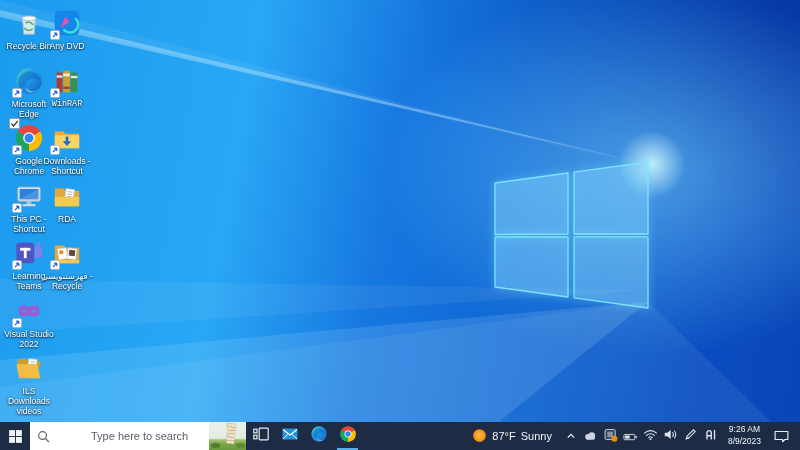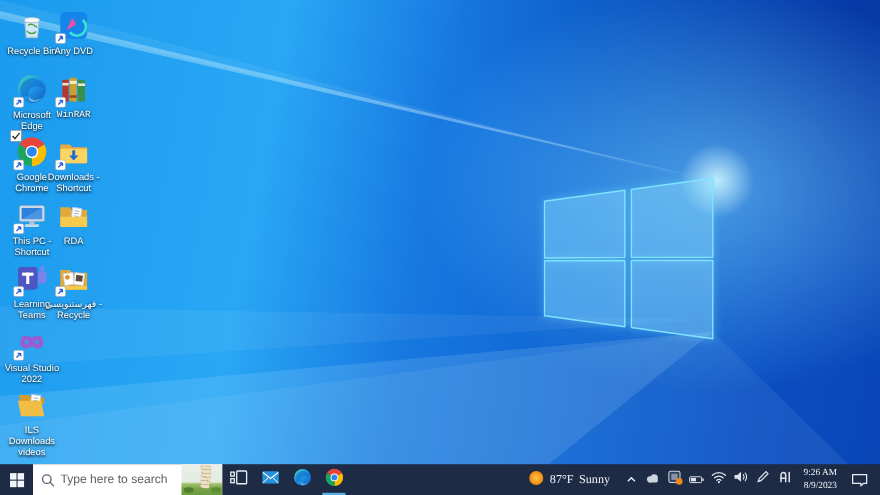--- a/index.html
+++ b/index.html
@@ -32,38 +32,38 @@
   }
   .shortcut-badge{position:absolute;left:-2px;bottom:-2px;width:10px;height:10px;}
   .check-badge{position:absolute;left:-5px;top:-5px;width:11px;height:11px;}
   
   .taskbar{
     position:absolute;left:0;right:0;bottom:0;height:28px;background:#1e2b45;
     display:flex;align-items:stretch;z-index:20;
   }
   .tb-slot{display:flex;align-items:center;justify-content:center;cursor:pointer;}
   .start{width:30px;}
-  .searchbox{width:172px;background:#ffffff;position:relative;display:flex;align-items:center;cursor:text;}
+  .searchbox{width:216px;background:#ffffff;position:relative;display:flex;align-items:center;cursor:text;gap:36px;}
   .search-mag{margin-left:7px;display:flex;align-items:center;}
   .search-input{
     border:none;outline:none;background:transparent;font-family:inherit;
     font-size:11px;color:#3c3c3c;width:100px;margin-left:5px;padding:0;
   }
   .search-input::placeholder{color:#595f66;opacity:1;}
   .search-art{position:absolute;right:0;top:0;width:37px;height:28px;overflow:hidden;
     background:linear-gradient(180deg,#e9f0ea 0%,#e3ecdf 58%,#a3c06c 64%,#7ba648 78%,#699a3d 100%);}
   .pisa-tower{position:absolute;right:11px;top:2px;width:8px;height:20px;border-radius:1.5px;
     background:repeating-linear-gradient(180deg,#ece0c6 0 2.4px,#cabb97 2.4px 3.4px);
     transform:rotate(5deg);box-shadow:0 0 1px rgba(90,80,50,.5);}
   .pisa-cap{position:absolute;right:10px;top:1px;width:10px;height:3.5px;background:#e4d7b8;border-radius:1px;transform:rotate(5deg);}
   .pisa-bush1,.pisa-bush2{position:absolute;width:9px;height:5px;border-radius:50%;background:#4f7c2d;bottom:2px;}
   .pisa-bush1{left:2px;}.pisa-bush2{right:1px;background:#5d8c36;}
   .pinned-app{width:29px;position:relative;}
   .run-indicator{position:absolute;bottom:0;left:4px;right:4px;height:2.5px;background:#55aee8;}
-  .tray{display:flex;align-items:center;margin-left:auto;font-family:Liberation Serif, serif;}
+  .tray{display:flex;align-items:center;margin-left:auto;}
   .weather{display:flex;align-items:center;gap:5px;padding:0 9px;color:#f2f6fa;font-size:11px;white-space:nowrap;}
   .tray-ic{width:20px;height:28px;display:flex;align-items:center;justify-content:center;cursor:pointer;}
   .clock{font-size:8.5px;color:#f2f6fa;text-align:center;line-height:1.4;padding:0 7px;cursor:pointer;white-space:nowrap;}
   .action{width:26px;}
   .show-desktop{width:5px;border-left:1px solid rgba(255,255,255,.22);}
 </style>
 </head>
 <body>
 
 <div class="desktop">

